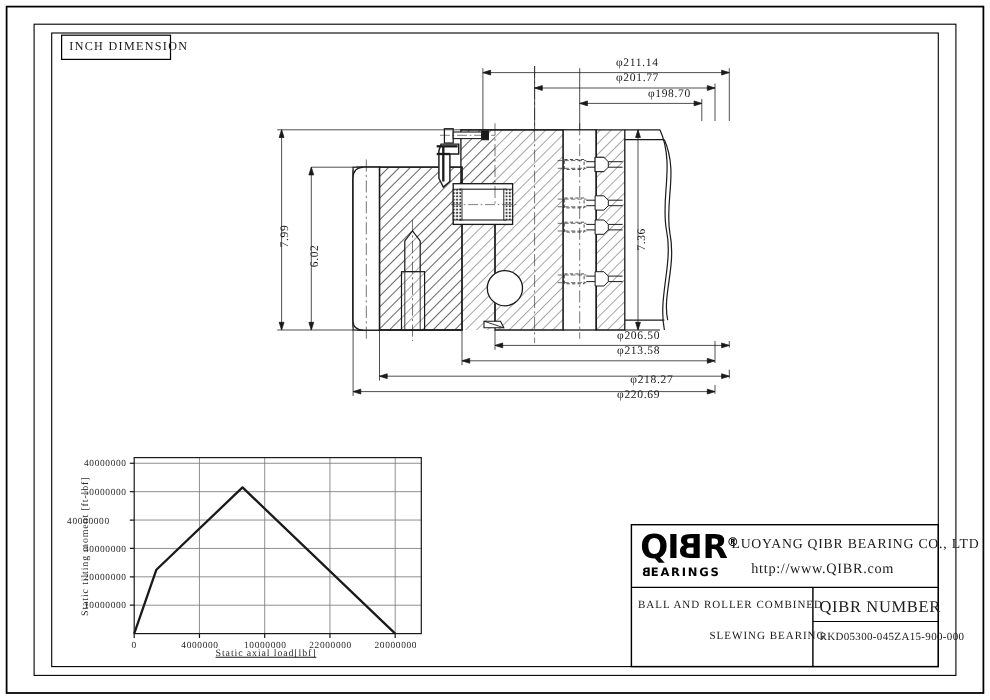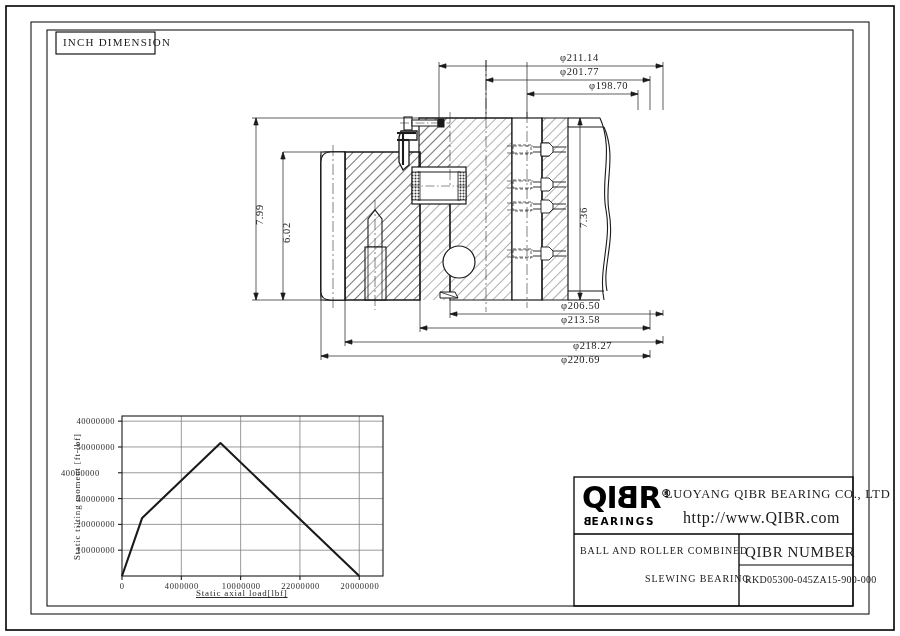--- a/index.html
+++ b/index.html
@@ -54,21 +54,21 @@
   .axis-title {
     font-size: 9px;
     letter-spacing: 0.8px;
     color: #2a2a2a;
   }
   .tb-company {
     font-size: 12.5px;
     letter-spacing: 0.7px;
   }
   .tb-url {
-    font-size: 16px;
+    font-size: 13px;
     letter-spacing: 0.6px;
   }
   .tb-desc {
     font-size: 10px;
     letter-spacing: 0.9px;
   }
   .tb-partlabel {
     font-size: 15px;
     letter-spacing: 0.6px;
   }

